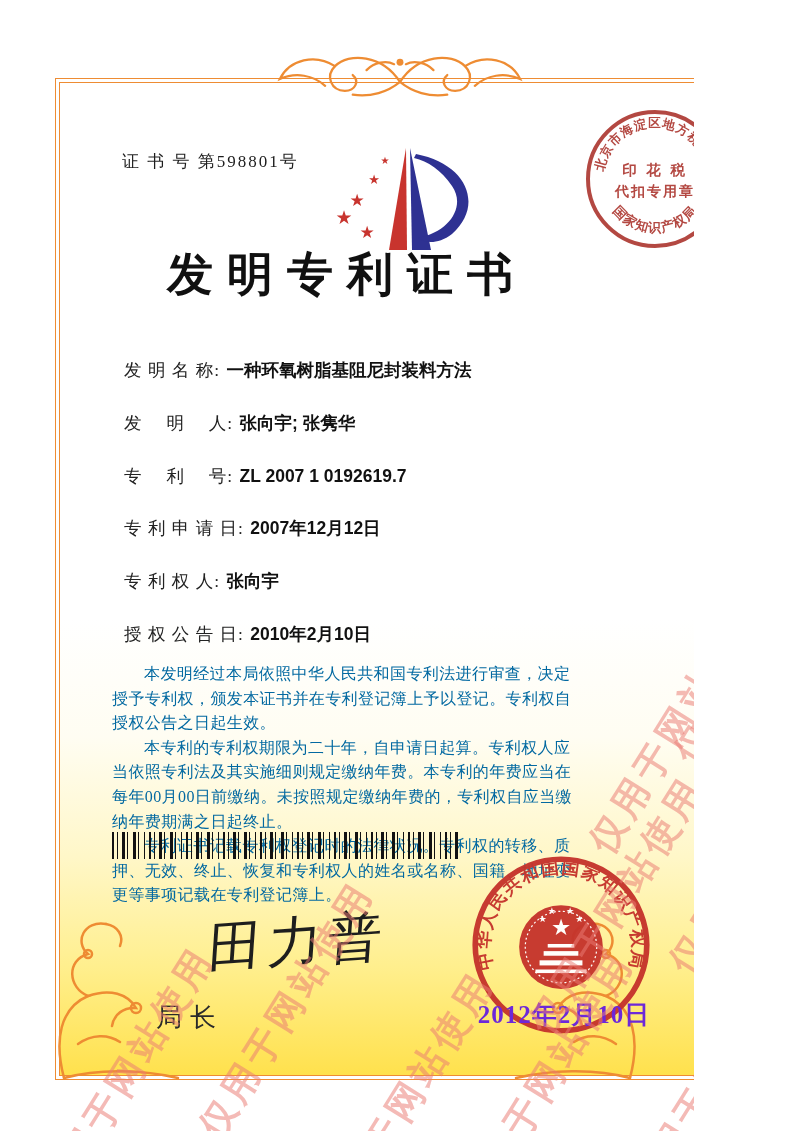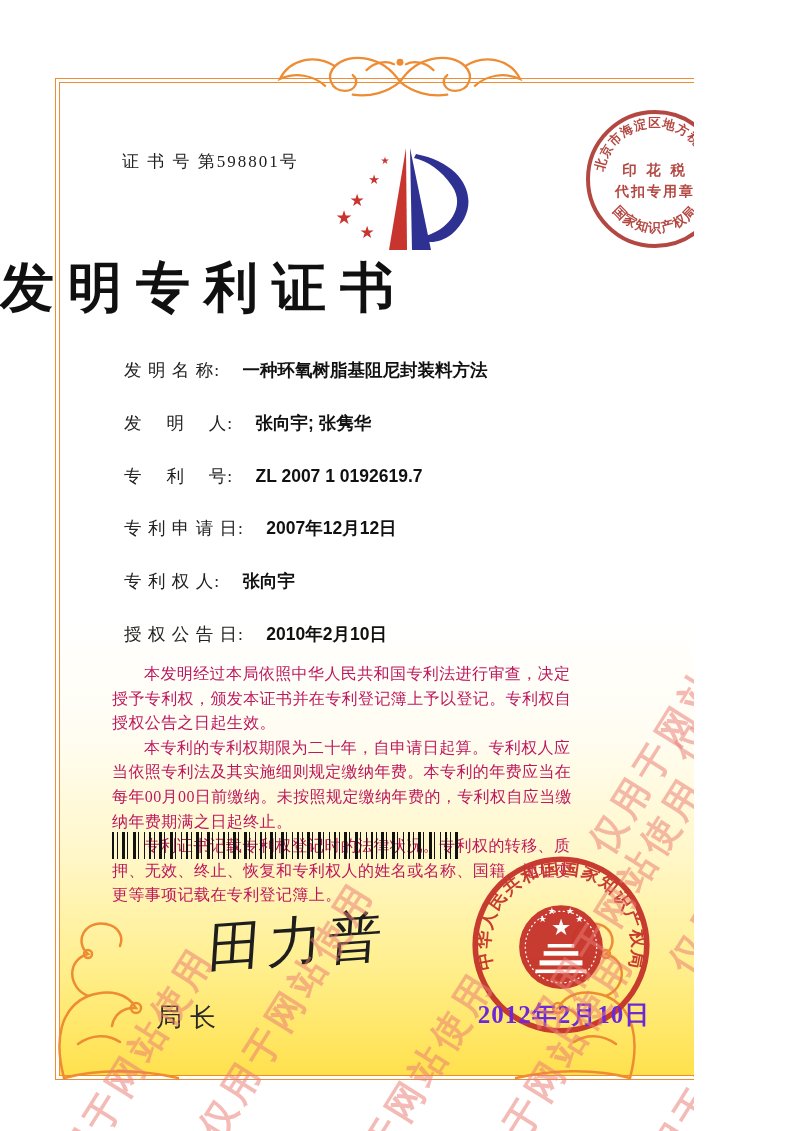--- a/index.html
+++ b/index.html
@@ -13,32 +13,32 @@
     background:linear-gradient(180deg,#ffffff 0%,#ffffff 54%,#fffdf2 66%,#fff7c8 78%,#ffef8e 89%,#ffe14d 100%);}
   .top-ornament{position:absolute;left:272px;top:44px;width:256px;height:64px;z-index:3;}
   .corner-flourish{position:absolute;width:175px;height:172px;z-index:3;}
   .corner-bl{left:48px;top:910px;}
   .corner-br{right:48px;top:910px;transform:scaleX(-1);}
 
   
   .cert-no{position:absolute;left:122px;top:150px;font-size:17px;letter-spacing:2px;color:#1d1d1d;z-index:10;}
   .logo{position:absolute;left:330px;top:144px;width:150px;height:114px;z-index:10;}
   .tax-stamp{position:absolute;left:580px;top:104px;width:150px;height:150px;z-index:11;opacity:.93;}
-  .title{position:absolute;left:0;right:0;top:252px;font-size:54px;font-weight:700;
+  .title{position:absolute;left:0;right:0;top:244px;text-align:center;font-size:46px;font-weight:700;
     letter-spacing:14px;color:#101010;z-index:10;}
 
   
   .fields{position:absolute;left:124px;top:358px;right:90px;z-index:10;}
   .field{height:52.8px;font-size:17.5px;color:#1c1c1c;}
   .field .label{letter-spacing:1px;color:#222;}
-  .field .value{font-family:"Liberation Sans",sans-serif;font-weight:700;color:#111;margin-left:18px;text-align:right;}
+  .field .value{font-family:"Liberation Sans",sans-serif;font-weight:700;color:#111;margin-left:2px;text-align:right;}
 
   
   .paragraphs{position:absolute;left:112px;right:110px;top:662px;z-index:10;}
-  .paragraphs p{margin:0;text-indent:2em;font-size:16px;line-height:24.6px;color:#be185d;
+  .paragraphs p{margin:0;text-indent:2em;font-size:16px;line-height:24.6px;color:#0369a1;
     letter-spacing:.4px;}
 
   
   .barcode{position:absolute;left:112px;top:832px;width:348px;height:27px;z-index:10;
     background:
       repeating-linear-gradient(90deg,#121212 0 2px,transparent 2px 5px,#121212 5px 6px,transparent 6px 10px,
         #121212 10px 13px,transparent 13px 15px,#121212 15px 16px,transparent 16px 21px,
         #121212 21px 24px,transparent 24px 26px,#121212 26px 27px,transparent 27px 32px,
         #121212 32px 33px,transparent 33px 37px);}
 

